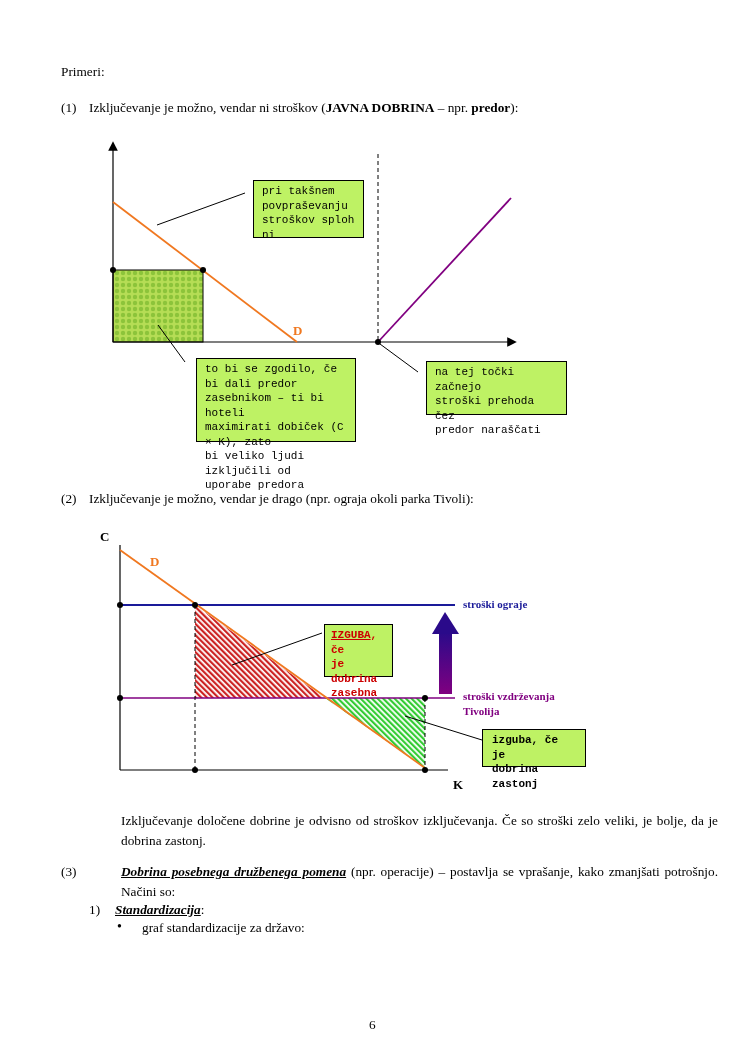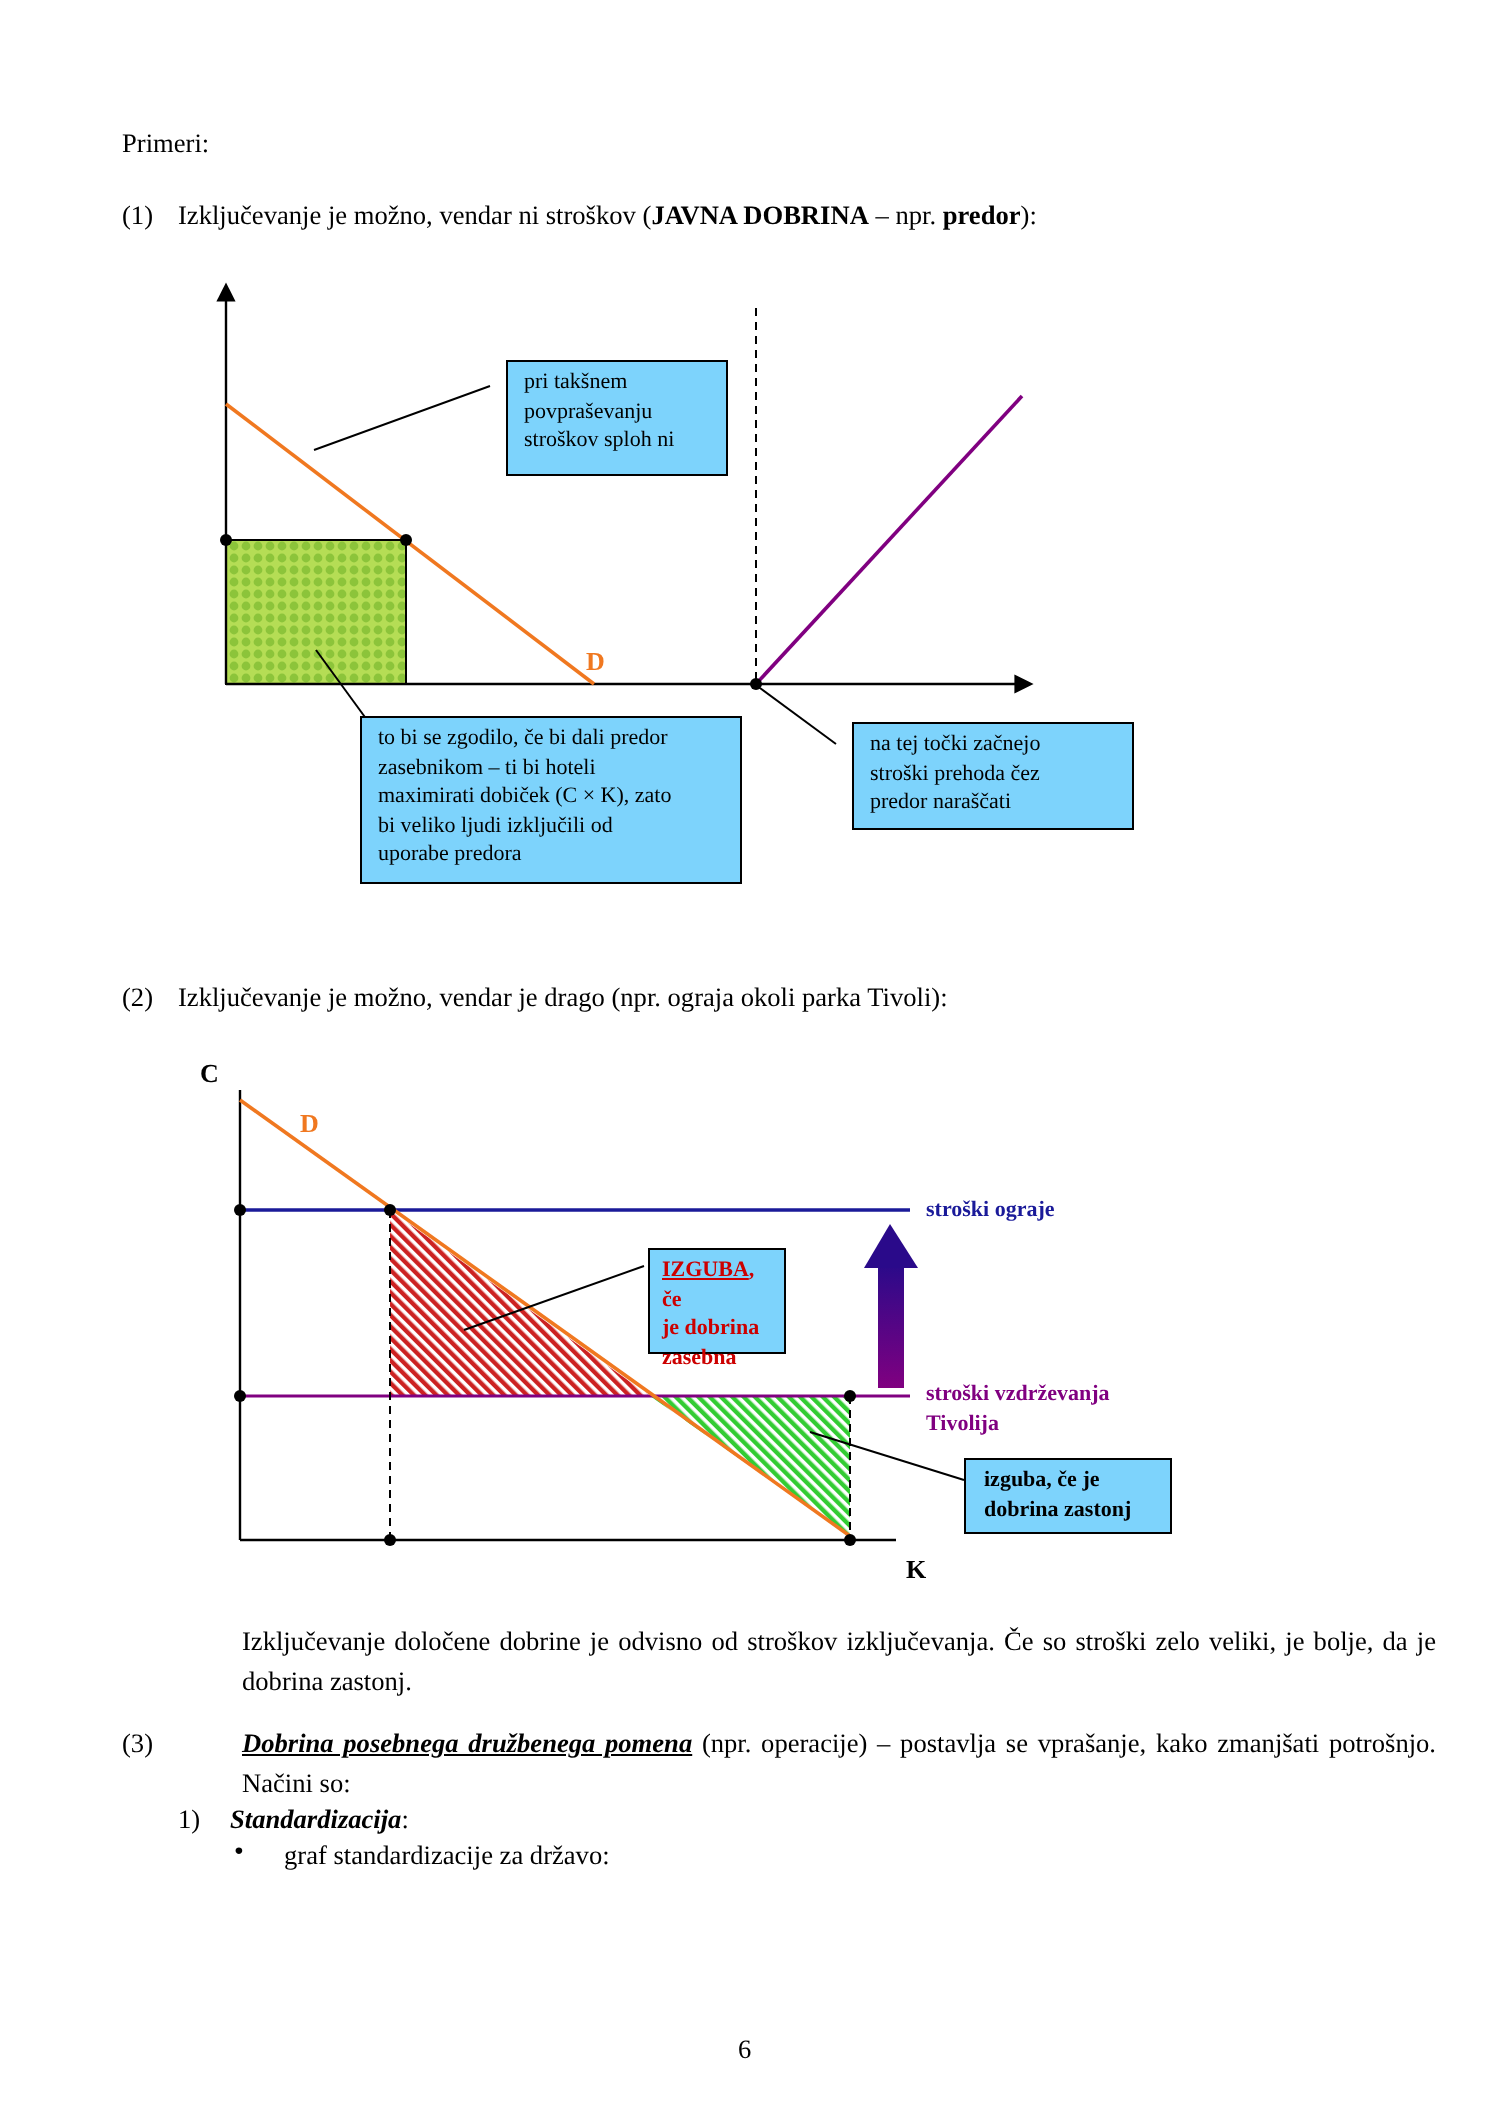--- a/index.html
+++ b/index.html
@@ -1,21 +1,21 @@
 <!DOCTYPE html>
 <html><head>
 <meta charset="utf-8">
 <style>
   html, body { margin: 0; padding: 0; background: #ffffff; }
   body { width: 750px; height: 1061px; position: relative; overflow: hidden;
          font-family: "Liberation Serif", serif; color: #000; font-size: 13.3px; }
   .abs { position: absolute; }
   .line { position: absolute; white-space: nowrap; line-height: 16px; }
-  .box { position: absolute; background: #7dd3fc; border: 1px solid #000;
-         font-family: Liberation Serif, serif; font-size: 11px; line-height: 14.5px;
+  .box { position: absolute; background: #bef264; border: 1px solid #000;
+         font-family: Liberation Mono, monospace; font-size: 11px; line-height: 14.5px;
          padding: 3px 8px; box-sizing: border-box; }
   .bold { font-weight: bold; }
   svg text { font-family: "Liberation Serif", serif; }
   .para { position: absolute; text-align: justify; line-height: 20px; margin-left: 32px; }
 </style>
 </head>
 <body>
 
 <div class="line" style="left:61px; top:64px;">Primeri:</div>
 
@@ -48,21 +48,21 @@
   <line x1="380" y1="344" x2="418" y2="372" stroke="#000" stroke-width="1"></line>
   <text x="293" y="335" fill="#f07820" font-size="13" font-weight="bold">D</text>
 </svg>
 
 <div class="box" style="left:253px; top:180px; width:111px; height:58px;">
   <div>pri takšnem</div>
   <div>povpraševanju</div>
   <div>stroškov sploh ni</div>
 </div>
 
-<div class="box" style="left:180px; top:358px; width:191px; height:84px;">
+<div class="box" style="left:196px; top:358px; width:160px; height:84px;">
   <div>to bi se zgodilo, če bi dali predor</div>
   <div>zasebnikom – ti bi hoteli</div>
   <div>maximirati dobiček (C × K), zato</div>
   <div>bi veliko ljudi izključili od</div>
   <div>uporabe predora</div>
 </div>
 
 <div class="box" style="left:426px; top:361px; width:141px; height:54px;">
   <div>na tej točki začnejo</div>
   <div>stroški prehoda čez</div>
@@ -126,18 +126,18 @@
 </div>
 
 <div class="para" style="left:89px; top:811px; width:597px;">Izključevanje določene dobrine je odvisno od stroškov izključevanja. Če so stroški zelo veliki, je bolje, da je dobrina zastonj.</div>
 
 <div class="line" style="left:61px; top:864px;">(3)</div>
 <div class="para" style="left:89px; top:862px; width:597px;">
   <span style="font-weight:bold; font-style:italic; text-decoration:underline;">Dobrina posebnega družbenega pomena</span><span> (npr. operacije) – postavlja se vprašanje, kako zmanjšati potrošnjo. Načini so:</span>
 </div>
 <div class="line" style="left:89px; top:902px;">1)</div>
 <div class="line" style="left:115px; top:902px;">
-  <span style="font-weight:bold; font-style:italic; ">Standardizacija</span><span>:</span>
+  <span style="font-weight:bold; font-style:italic; text-decoration:underline;">Standardizacija</span><span>:</span>
 </div>
 <div class="line" style="left:117px; top:919px; font-size:14px;">•</div>
 <div class="line" style="left:142px; top:920px;">graf standardizacije za državo:</div>
 
 <div class="line" style="left:369px; top:1017px;">6</div>
 
 </body></html>

